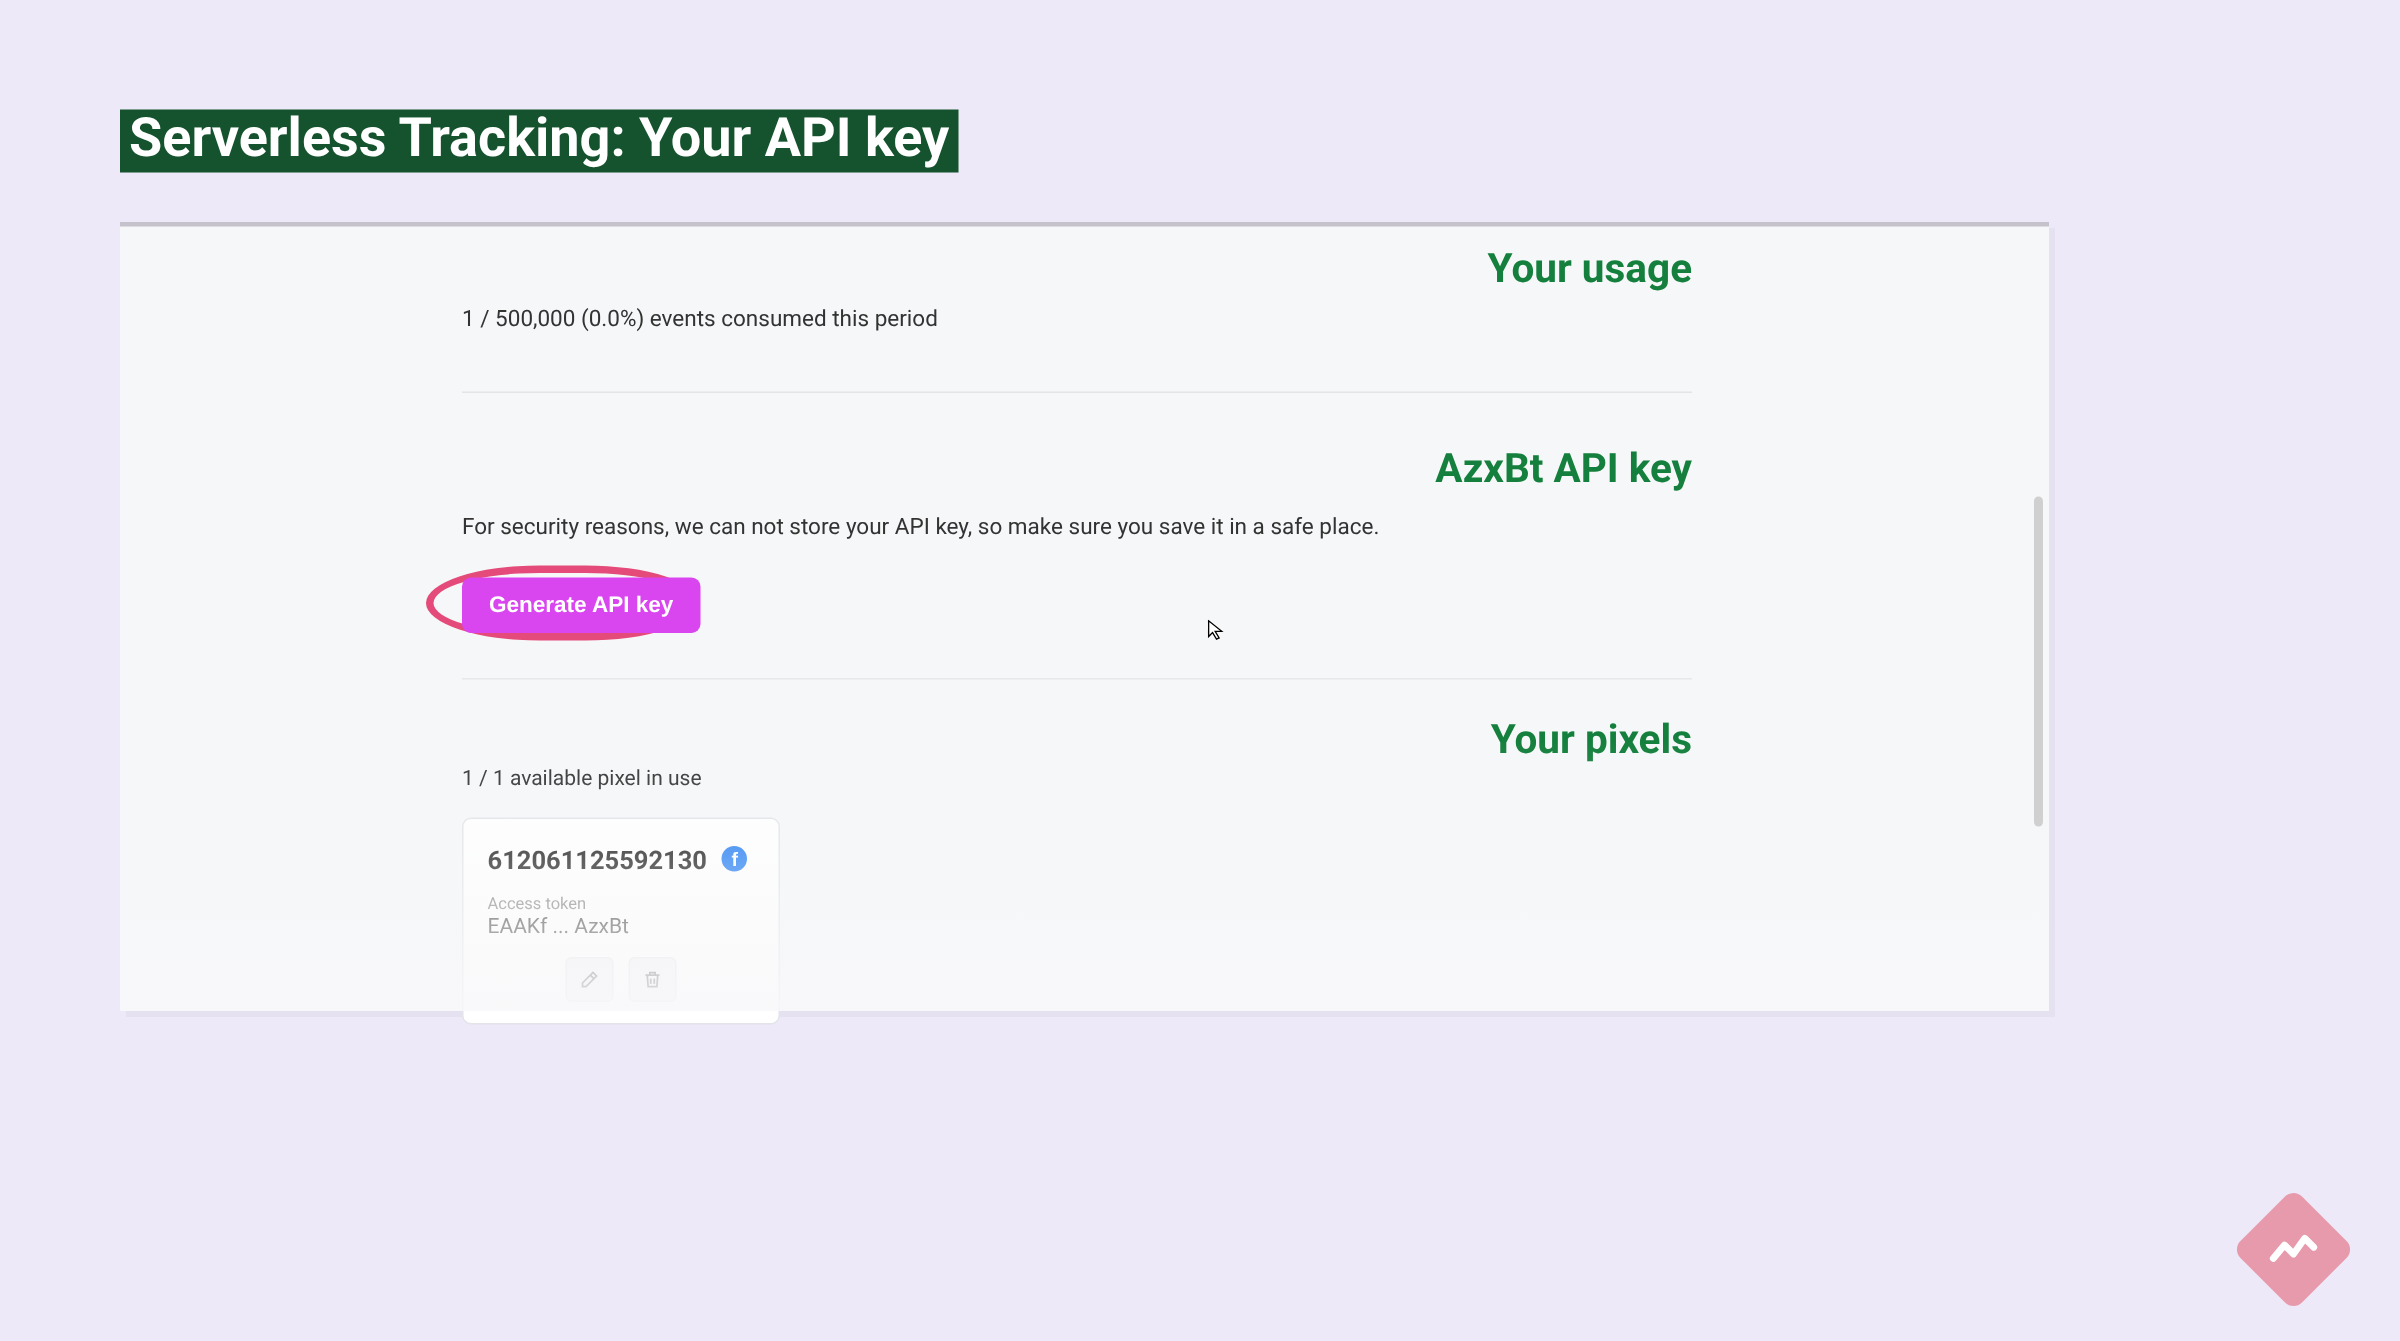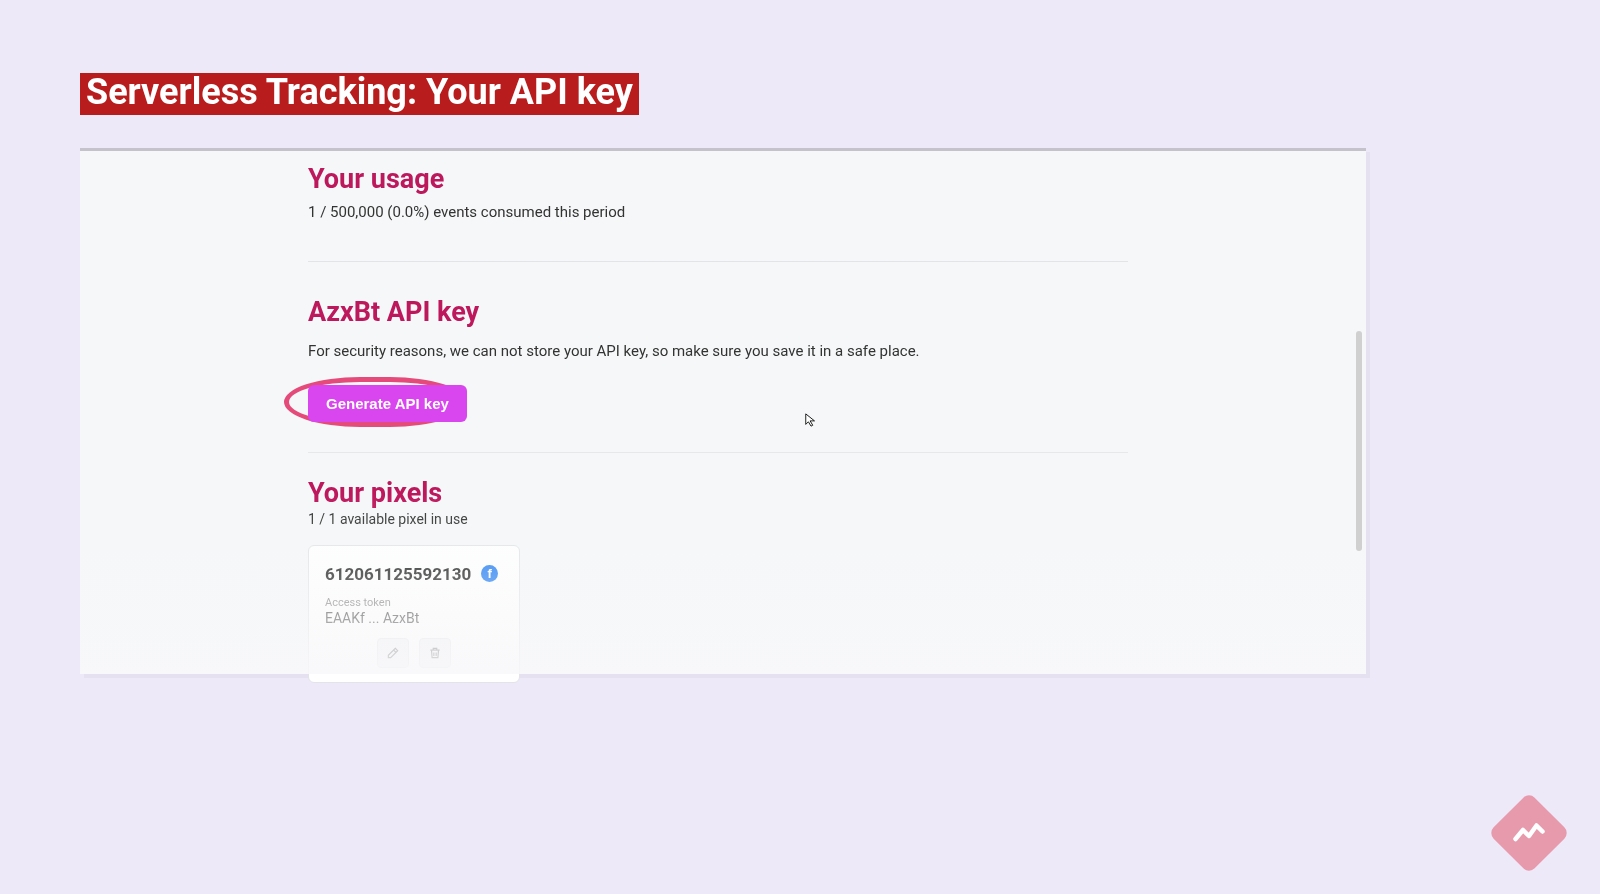--- a/index.html
+++ b/index.html
@@ -9,21 +9,21 @@
     font-family: "Segoe UI", -apple-system, BlinkMacSystemFont, Roboto, Arial, sans-serif;
     color: #222;
     position: relative;
   }
 
   
   .slide-title {
     position: absolute;
     top: 73px;
     left: 80px;
-    background: #b91c1c;
+    background: #14532d;
     color: #ffffff;
     font-weight: 700;
     font-size: 36px;
     padding: 0 6px 2px 6px;
     line-height: 1.1;
   }
 
   
   .panel {
     position: absolute;
@@ -57,22 +57,23 @@
   .content {
     position: absolute;
     left: 228px;
     right: 238px;
     top: 8px;
   }
 
   h2.sec {
     font-size: 27px;
     font-weight: 700;
-    color: #be185d;
+    color: #15803d;
     margin-top: 4px;
+    text-align: right;
   }
   .usage-line {
     margin-top: 8px;
     font-size: 15px;
     color: #333;
   }
   hr.sep {
     border: none;
     border-top: 1px solid #e2e4e7;
     margin: 40px 0 34px 0;

